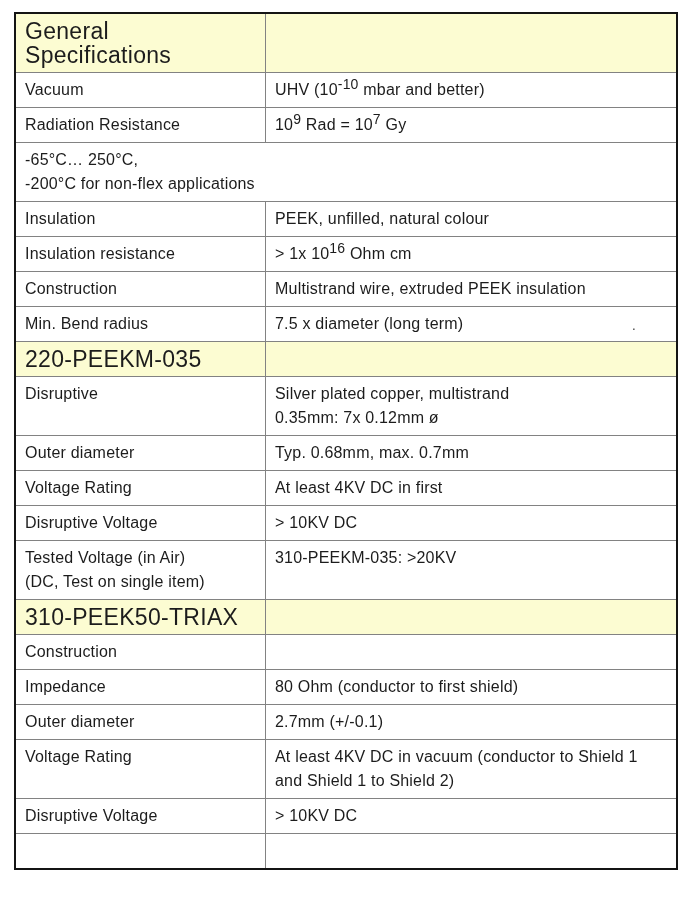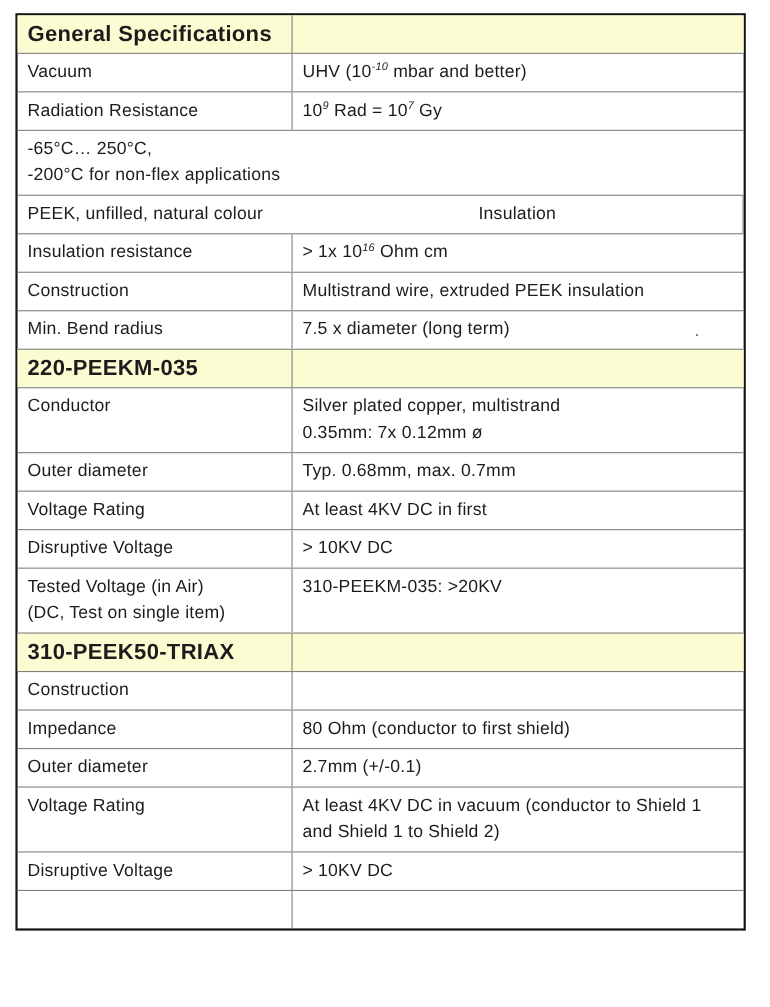--- a/index.html
+++ b/index.html
@@ -50,29 +50,28 @@
     flex: none;
     width: 250px;
     border-right: 1px solid var(--border-inner);
   }
   .td.value {
     flex: 1;
     position: relative;
   }
   .tr.section { background: var(--section-bg); }
   .tr.section .td.label {
-    font-weight: bold;
-    font-size: 20px;
+    font-weight: normal;
+    font-size: 23px;
     letter-spacing: 0.3px;
   }
   sup {
-    font-size: 10px;
+    font-size: 14px;
     line-height: 0;
     vertical-align: 6px;
-    font-style: italic;
   }
   .stray {
     position: absolute;
     right: 40px;
     top: 6px;
     font-size: 15px;
     color: #4f4f4f;
   }
 </style>
 </head>
@@ -88,41 +87,41 @@
       <div class="td value">UHV (10<sup>-10</sup> mbar and better)</div>
     </div>
     <div class="tr">
       <div class="td label">Radiation Resistance</div>
       <div class="td value">10<sup>9</sup> Rad = 10<sup>7</sup> Gy</div>
     </div>
     <div class="tr">
       <div class="td value">-65°C… 250°C,<br>-200°C for non-flex applications</div>
     </div>
     <div class="tr">
+      <div class="td label">Insulation</div>
       <div class="td value">PEEK, unfilled, natural colour</div>
-      <div class="td label">Insulation</div>
     </div>
     <div class="tr">
       <div class="td label">Insulation resistance</div>
       <div class="td value">&gt; 1x 10<sup>16</sup> Ohm cm</div>
     </div>
     <div class="tr">
       <div class="td label">Construction</div>
       <div class="td value">Multistrand wire, extruded PEEK insulation</div>
     </div>
     <div class="tr">
       <div class="td label">Min. Bend radius</div>
       <div class="td value">7.5 x diameter (long term)<span class="stray">.</span></div>
     </div>
     <div class="tr section">
       <div class="td label">220-PEEKM-035</div>
       <div class="td value"></div>
     </div>
     <div class="tr">
-      <div class="td label">Conductor</div>
+      <div class="td label">Disruptive</div>
       <div class="td value">Silver plated copper, multistrand<br>0.35mm: 7x 0.12mm ø</div>
     </div>
     <div class="tr">
       <div class="td label">Outer diameter</div>
       <div class="td value">Typ. 0.68mm, max. 0.7mm</div>
     </div>
     <div class="tr">
       <div class="td label">Voltage Rating</div>
       <div class="td value">At least 4KV DC in first</div>
     </div>

